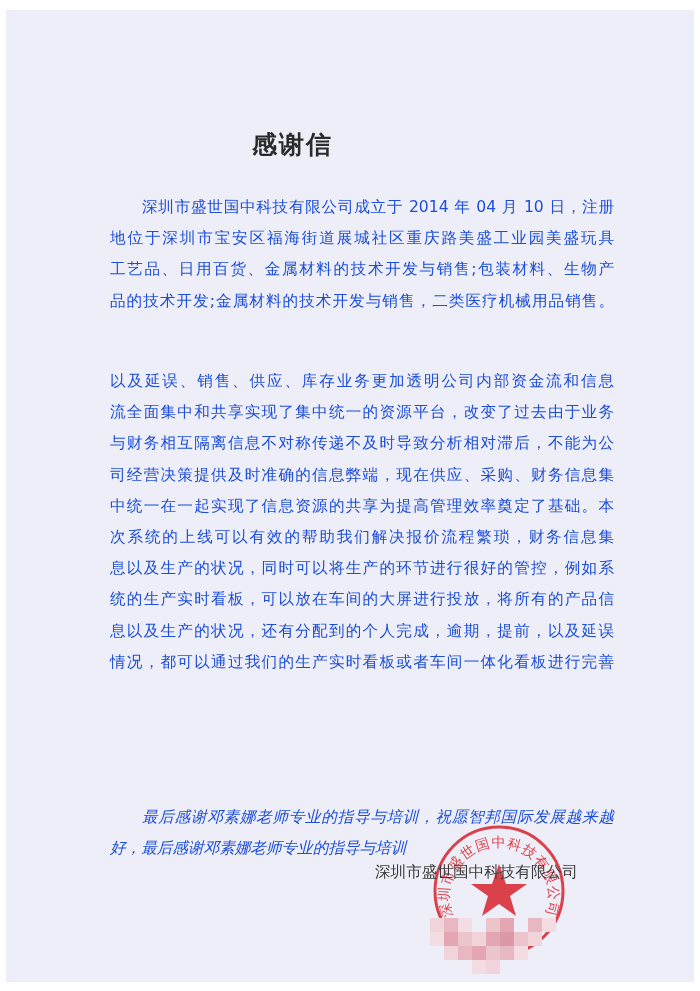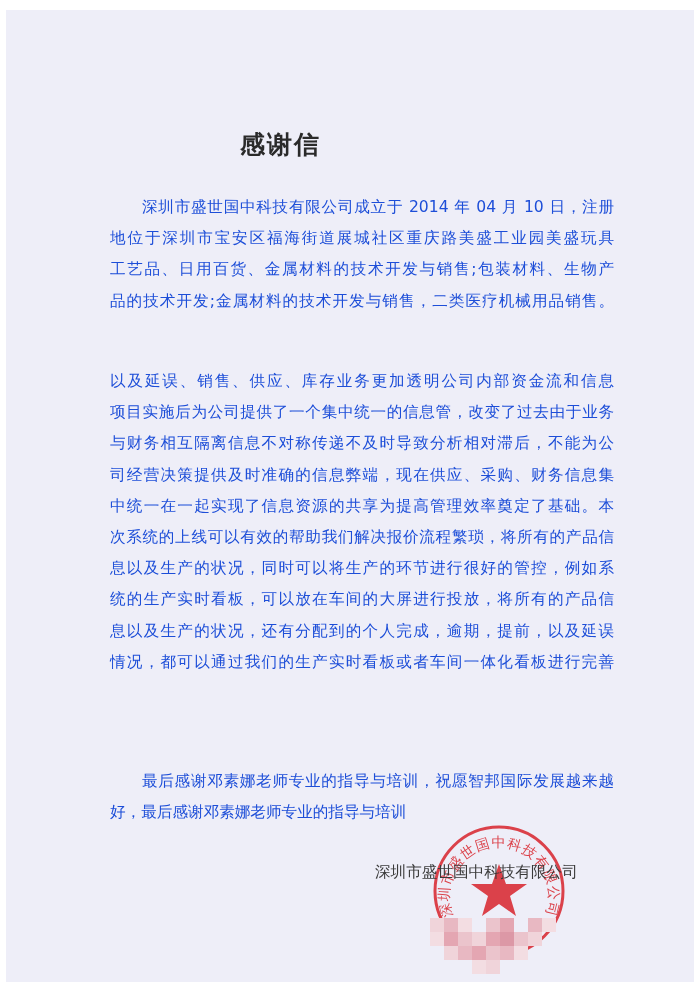--- a/index.html
+++ b/index.html
@@ -17,21 +17,21 @@
     .paper {
       position: absolute;
       left: 6px;
       top: 10px;
       width: 688px;
       height: 972px;
       background: #eeeef8;
     }
     .title {
       position: absolute;
-      left: 4px;
+      left: 16px;
       top: 128px;
       width: 553px;
       text-align: center;
       font-size: 25px;
       font-weight: bold;
       color: #2a2a2a;
       letter-spacing: 2px;
     }
     .body-text {
       position: absolute;
@@ -50,21 +50,21 @@
       text-align-last: justify;
     }
     .line.last {
       text-align-last: left;
     }
     .line.indent {
       padding-left: 32px;
     }
     .p1 { top: 192px; }
     .p2 { top: 366px; }
-    .p3 { top: 766px; }
+    .p3 { top: 802px; font-style: italic; }
     .signature {
       position: absolute;
       left: 375px;
       top: 856px;
       color: #3a3a3a;
       font-size: 15.6px;
       line-height: 32px;
       z-index: 3;
     }
     .signature .company { display: block; padding-left: 0; }
@@ -101,25 +101,25 @@
 
 <div class="body-text p1">
   <span class="line indent">深圳市盛世国中科技有限公司成立于 2014 年 04 月 10 日，注册</span>
   <span class="line">地位于深圳市宝安区福海街道展城社区重庆路美盛工业园美盛玩具</span>
   <span class="line">工艺品、日用百货、金属材料的技术开发与销售;包装材料、生物产</span>
   <span class="line">品的技术开发;金属材料的技术开发与销售，二类医疗机械用品销售。</span>
 </div>
 
 <div class="body-text p2">
   <span class="line">以及延误、销售、供应、库存业务更加透明公司内部资金流和信息</span>
-  <span class="line">项目实施后为公司提供了一个集中统一的信息管，改变了过去由于业务</span>
+  <span class="line">流全面集中和共享实现了集中统一的资源平台，改变了过去由于业务</span>
   <span class="line">与财务相互隔离信息不对称传递不及时导致分析相对滞后，不能为公</span>
   <span class="line">司经营决策提供及时准确的信息弊端，现在供应、采购、财务信息集</span>
   <span class="line">中统一在一起实现了信息资源的共享为提高管理效率奠定了基础。本</span>
-  <span class="line">次系统的上线可以有效的帮助我们解决报价流程繁琐，将所有的产品信</span>
+  <span class="line">次系统的上线可以有效的帮助我们解决报价流程繁琐，财务信息集</span>
   <span class="line">息以及生产的状况，同时可以将生产的环节进行很好的管控，例如系</span>
   <span class="line">统的生产实时看板，可以放在车间的大屏进行投放，将所有的产品信</span>
   <span class="line">息以及生产的状况，还有分配到的个人完成，逾期，提前，以及延误</span>
   <span class="line">情况，都可以通过我们的生产实时看板或者车间一体化看板进行完善</span>
 </div>
 
 <div class="body-text p3">
   <span class="line indent">最后感谢邓素娜老师专业的指导与培训，祝愿智邦国际发展越来越</span>
   <span class="line last">好，最后感谢邓素娜老师专业的指导与培训</span>
 </div>

